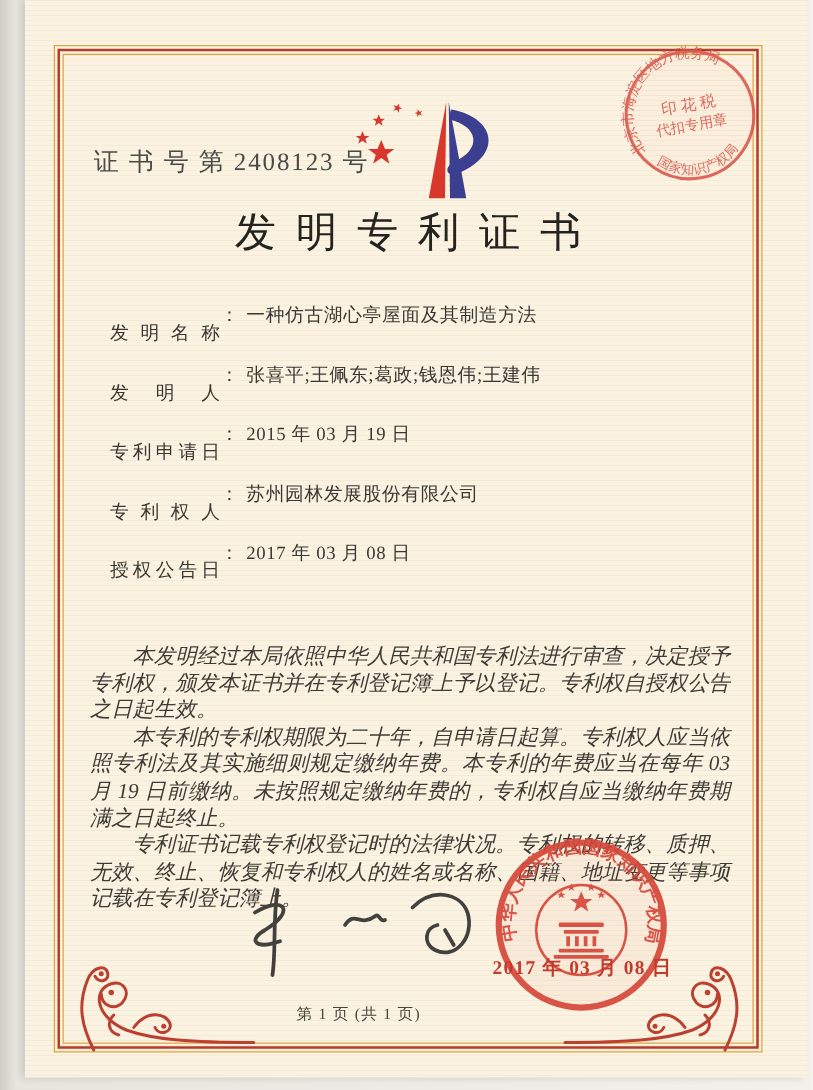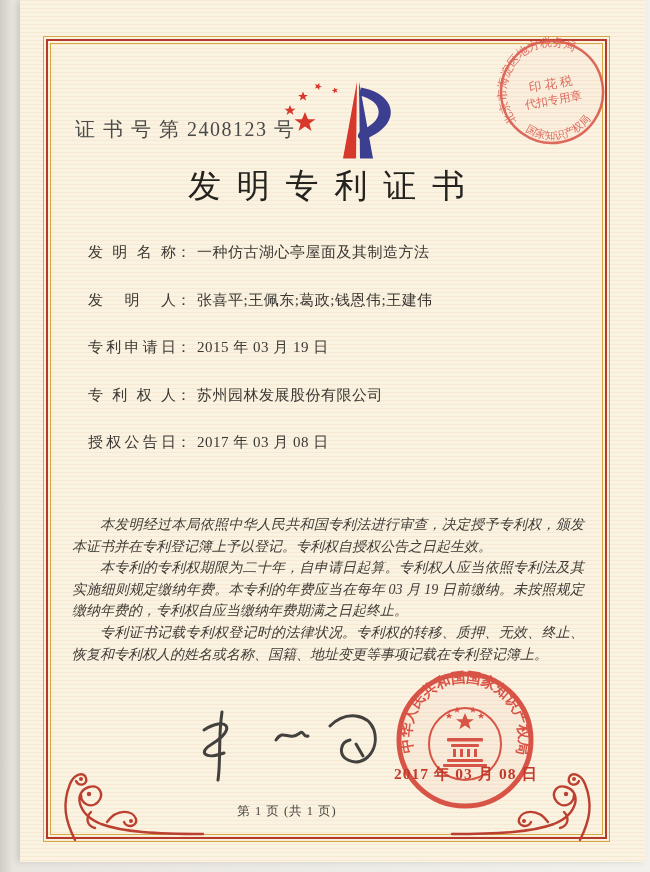--- a/index.html
+++ b/index.html
@@ -36,26 +36,27 @@
   .tax-stamp{position:absolute;left:462px;top:22px;width:140px;height:140px;transform:rotate(-10deg);opacity:0.88;}
   .title{
     position:absolute;left:23px;top:164px;width:567px;text-align:center;
     font-size:33px;font-weight:normal;color:#25231f;letter-spacing:0.48em;text-indent:0.48em;
   }
   .fields{position:absolute;left:68px;top:243px;width:500px;}
   .frow{height:47.6px;font-size:15px;color:#3a3733;white-space:nowrap;}
   .flabel{
     display:inline-block;width:88px;text-align:justify;text-align-last:justify;
     vertical-align:top;
+    margin-top:14px;
   }
   .fcolon{display:inline-block;margin-right:6px;}
   .fvalue{letter-spacing:0.5px;margin-top:32px;}
   .body-text{
     position:absolute;left:52px;top:514px;width:512px;
-    font-size:14px;line-height:21.6px;color:#3e3b36;font-style:italic;
+    font-size:17px;line-height:21.6px;color:#3e3b36;font-style:italic;
     text-align:justify;
   }
   .body-text p{margin:0;text-indent:2em;}
   .signer{
     position:absolute;left:68px;top:720px;font-size:15.5px;color:#35322d;
     line-height:30px;letter-spacing:2px;font-style:italic;
   }
   .signature{position:absolute;left:168px;top:698px;width:215px;height:92px;}
   .cnipa-seal{position:absolute;left:369px;top:664px;width:152px;height:152px;opacity:0.92;}
   .seal-date{

